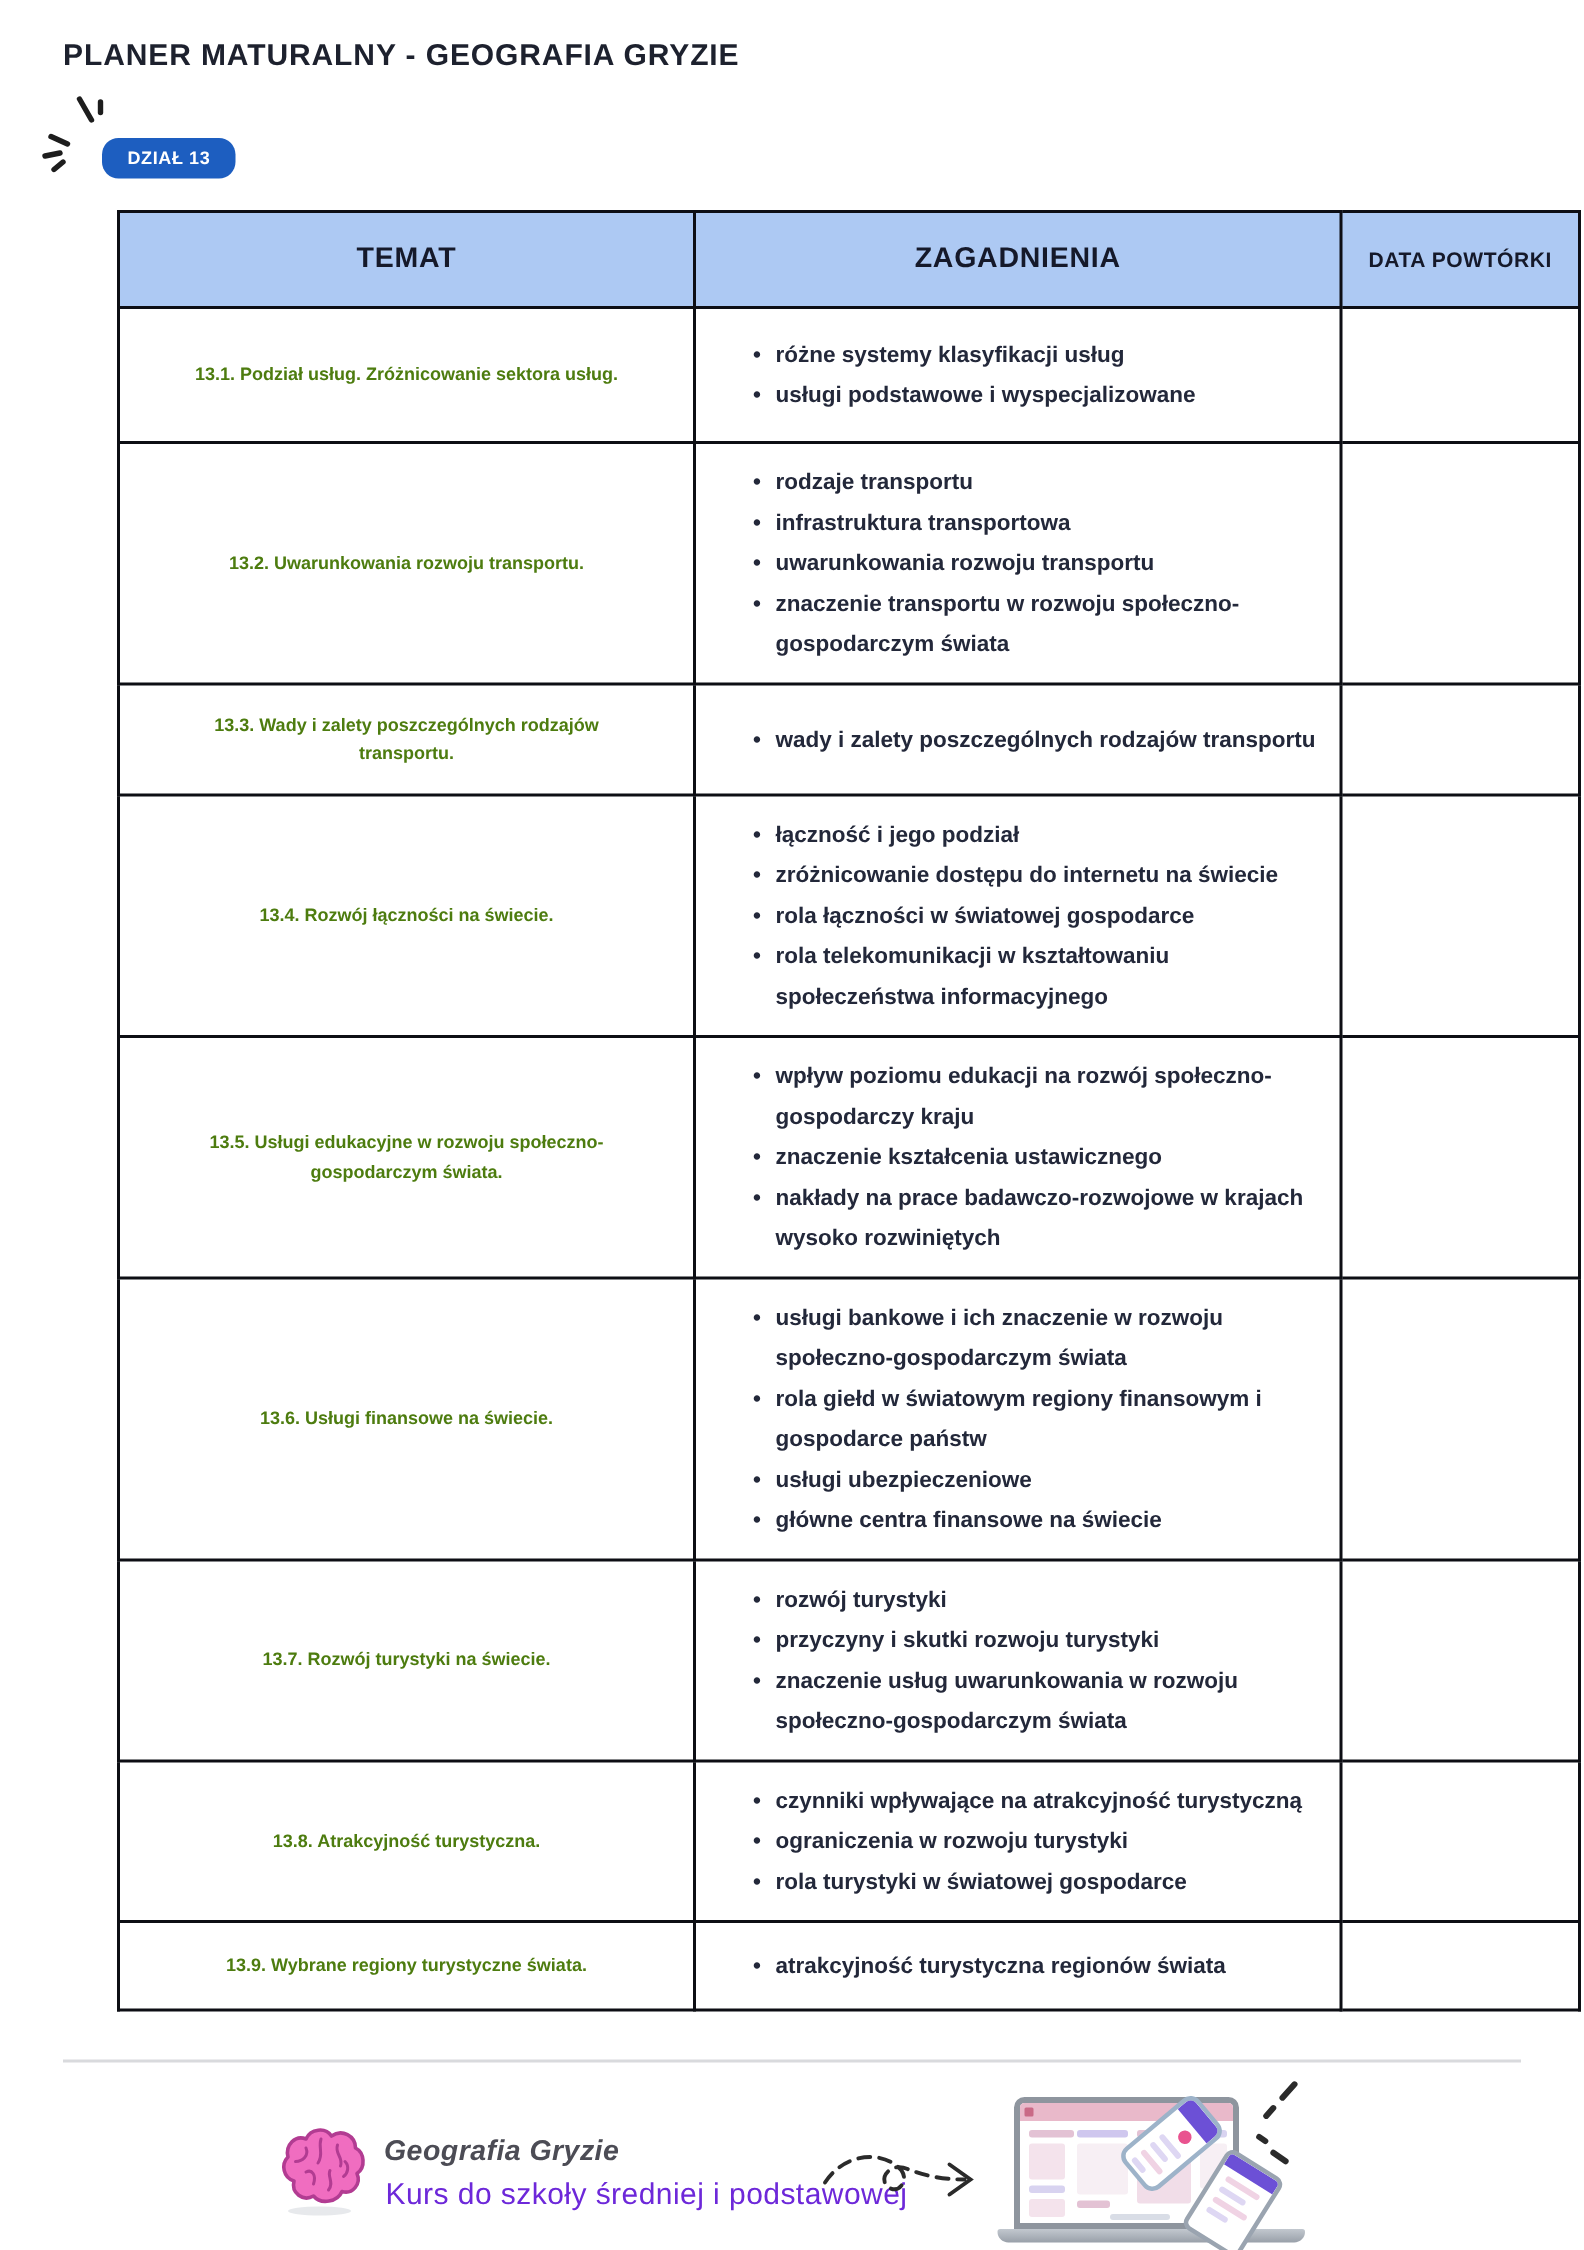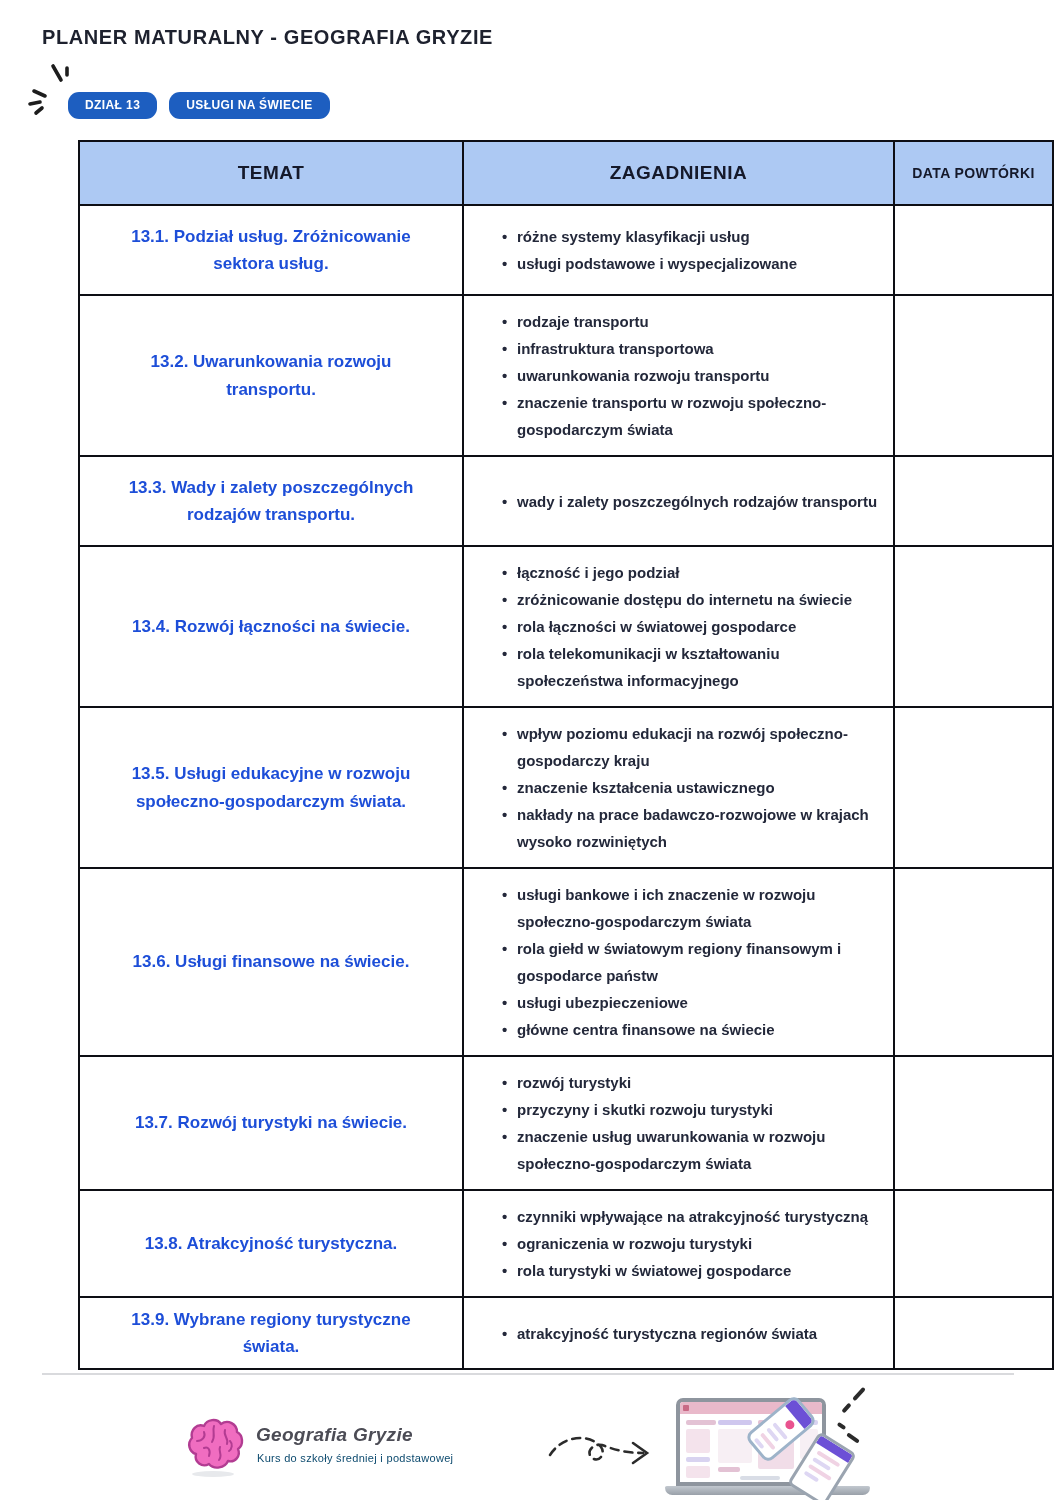--- a/index.html
+++ b/index.html
@@ -36,22 +36,22 @@
   table.planner th, table.planner td { border:2px solid #0d0e14; }
   table.planner thead tr { height:64px; }
   table.planner th {
     background:#adc9f3; color:#15192a;
     font-weight:bold; font-size:19px; letter-spacing:0.5px;
     text-align:center; vertical-align:middle;
   }
   table.planner th.col-date { font-size:14px; letter-spacing:0.4px; }
   td.temat-cell {
     text-align:center; vertical-align:middle;
-    font-weight:bold; font-size:17px; line-height:1.6;
-    padding:8px 38px; color:#1d4ed8;
+    font-weight:bold; font-size:12px; line-height:1.6;
+    padding:8px 38px; color:#4d7c0f;
   }
   td.zagadnienia-cell {
     vertical-align:middle; padding:12px 12px 12px 14px;
     font-size:15px; font-weight:600; line-height:1.8; color:#23283a;
   }
   td.zagadnienia-cell ul { list-style:none; margin-left:24px; }
   td.zagadnienia-cell li { position:relative; padding-left:15px; }
   td.zagadnienia-cell li::before {
     content:"\2022"; position:absolute; left:0; top:0;
   }
@@ -61,21 +61,21 @@
     position:absolute; left:42px; top:1373px;
     width:972px; height:2px; background:#d9dadd;
   }
   .footer-logo { position:absolute; left:183px; top:1417px; }
   .footer-brand {
     position:absolute; left:256px; top:1424px;
     font-size:19px; font-weight:bold; color:#4c4c55; letter-spacing:0.3px;font-style:italic;
   }
   .footer-tagline {
     position:absolute; left:257px; top:1452px;
-    font-size:11px; color:#0c4a6e; letter-spacing:0.3px;
+    font-size:20px; color:#6d28d9; letter-spacing:0.3px;
   }
   .footer-arrow { position:absolute; left:545px; top:1425px; }
   .devices { position:absolute; left:665px; top:1390px; width:260px; height:110px; }
   .laptop-screen {
     position:absolute; left:11px; top:8px; width:150px; height:88px;
     background:#ffffff; border:4px solid #8e959e; border-radius:7px 7px 0 0;
     overflow:hidden;
   }
   .laptop-topbar { height:12px; background:#e9b9ca; position:relative; }
   .laptop-topbar .dot { position:absolute; left:3px; top:3px; width:6px; height:6px; background:#c96a86; border-radius:1px; }
@@ -111,21 +111,20 @@
     <path d="M27 8 L35 22"></path>
     <path d="M41 10 L41 17"></path>
     <path d="M8 33 L19 38"></path>
     <path d="M4 46 L14 44"></path>
     <path d="M10 55 L16 50"></path>
   </g>
 </svg>
 
 <div class="badges">
   <span class="badge">DZIAŁ 13</span>
-  <span class="badge">USŁUGI NA ŚWIECIE</span>
 </div>
 
 <table class="planner">
   <colgroup>
     <col style="width:384px">
     <col style="width:431px">
     <col style="width:159px">
   </colgroup>
   <thead>
     <tr>
@@ -150,21 +149,21 @@
         <td class="zagadnienia-cell">
           <ul>
             <li>rodzaje transportu</li>
             <li>infrastruktura transportowa</li>
             <li>uwarunkowania rozwoju transportu</li>
             <li>znaczenie transportu w rozwoju społeczno-gospodarczym świata</li>
           </ul>
         </td>
         <td class="date-cell"></td>
       </tr>
-      <tr style="height: 90px; border-radius: 17px;">
+      <tr style="height: 74px; border-radius: 17px;">
         <td class="temat-cell">13.3. Wady i zalety poszczególnych rodzajów transportu.</td>
         <td class="zagadnienia-cell">
           <ul>
             <li>wady i zalety poszczególnych rodzajów transportu</li>
           </ul>
         </td>
         <td class="date-cell"></td>
       </tr>
       <tr style="height: 140px;">
         <td class="temat-cell">13.4. Rozwój łączności na świecie.</td>

